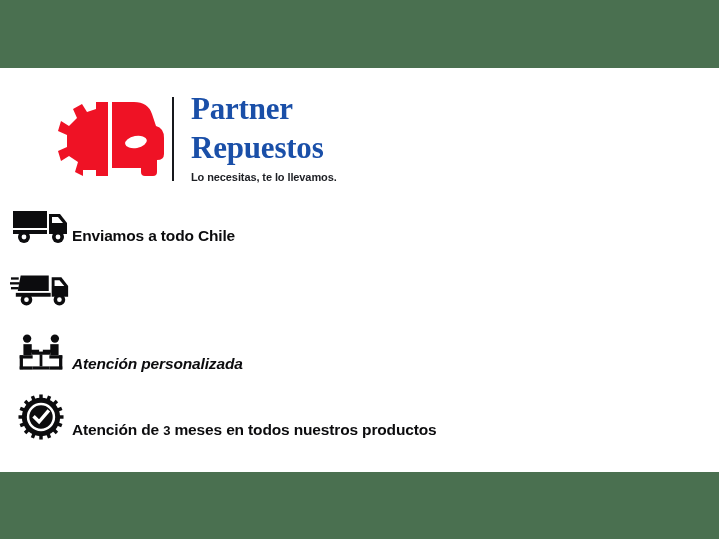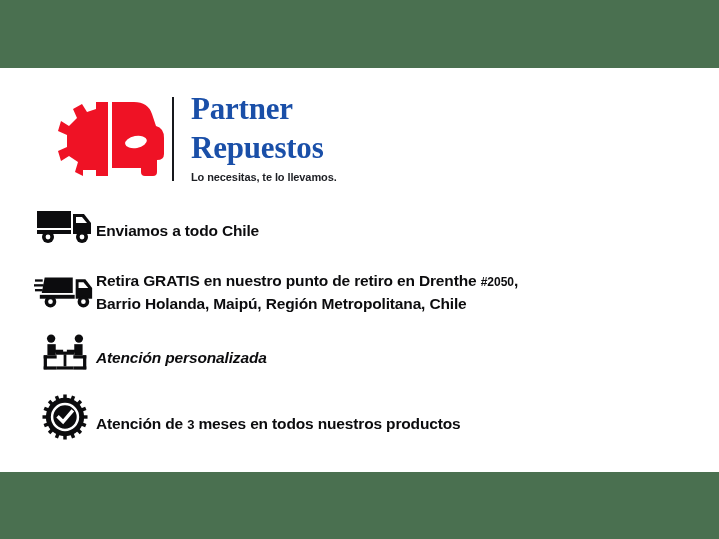--- a/index.html
+++ b/index.html
@@ -94,23 +94,23 @@
 
   
   .features {
     position: absolute;
     left: 0;
     top: 138px;
     width: 719px;
   }
   .feature {
     position: absolute;
-    left: 34px;
+    left: 10px;
     display: flex;
-    align-items: center;
+    align-items: flex-end;
   }
   .feature .ficon {
     width: 62px;
     flex: 0 0 62px;
     display: flex;
     align-items: center;
     justify-content: center;
   }
   .feature .ftext {
     font-family: "Liberation Sans", sans-serif;
@@ -243,24 +243,20 @@
             <path fill="#0c0c0e" d="M11 6 L40 6 L40 22 L8 22 Z"></path>
             <rect x="6" y="24" width="36" height="4" fill="#0c0c0e"></rect>
             <path fill="#0c0c0e" d="M43 8 L53 8 L60 17 L60 28 L43 28 Z"></path>
             <path fill="#ffffff" d="M46 11 L51 11 L56 17 L46 17 Z"></path>
             <circle cx="17" cy="31" r="6" fill="#0c0c0e"></circle>
             <circle cx="51" cy="31" r="6" fill="#0c0c0e"></circle>
             <circle cx="17" cy="31" r="2.4" fill="#ffffff"></circle>
             <circle cx="51" cy="31" r="2.4" fill="#ffffff"></circle>
           </svg>
         </div>
-        <div class="ftext">
-          <span>Retira GRATIS en nuestro punto de retiro en Drenthe </span><span class="small">#2050</span><span>,</span><br>
-          <span>Barrio Holanda, Maipú, Región Metropolitana, Chile</span>
-        </div>
       </div>
 
       <div class="feature feature-3">
         <div class="ficon">
           <svg viewBox="0 0 54 42" width="50" height="39" aria-hidden="true">
 
             <circle cx="12" cy="6" r="4.5" fill="#0c0c0e"></circle>
             <path fill="#0c0c0e" d="M8 12 L17 12 L17 24 L8 24 Z"></path>
             <rect x="4" y="24" width="14" height="3.5" fill="#0c0c0e"></rect>
             <rect x="4" y="24" width="3.5" height="15" fill="#0c0c0e"></rect>

